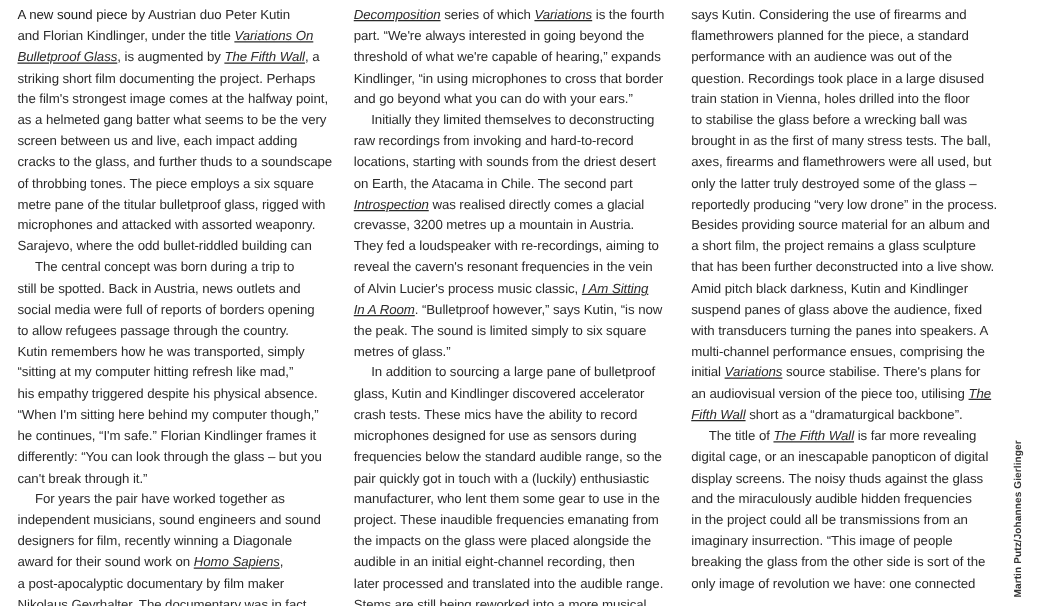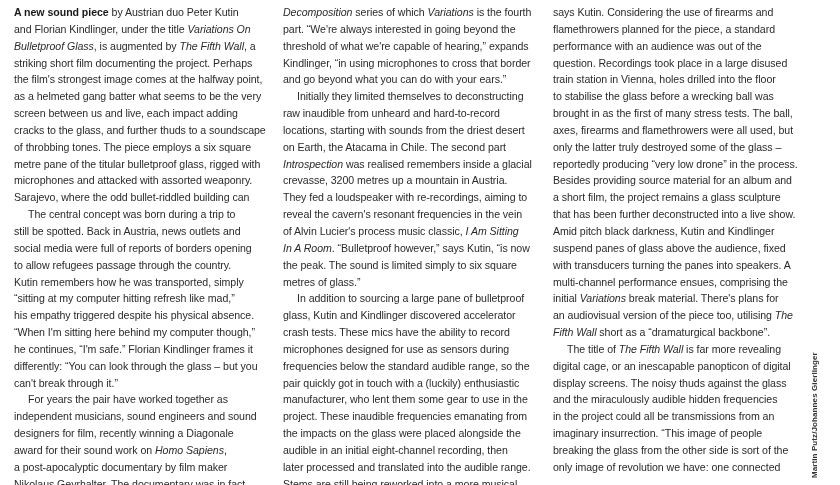--- a/index.html
+++ b/index.html
@@ -4,22 +4,22 @@
 <style>
   html, body { margin: 0; padding: 0; background: #ffffff; }
   body { width: 840px; height: 485px; overflow: hidden; position: relative;
     font-family: "Liberation Sans", "DejaVu Sans", sans-serif; color: #2a2a2a; }
   .col { position: absolute; top: 4px; font-size: 10.6px; line-height: 16.85px; letter-spacing: -0.05px; }
   .col1 { left: 14px; width: 262px; }
   .col2 { left: 283px; width: 262px; }
   .col3 { left: 553px; width: 262px; }
   .line { white-space: nowrap; display: block; }
   .indent { padding-left: 14px; }
-  b.lead { font-weight: bold; color: #1a1a1a; }
-  i { font-style: italic; }
+  b.lead { font-weight: normal; color: #1a1a1a; }
+  i { font-style: italic; text-decoration: underline; }
   .credit { position: absolute; left: 810px; top: 478px; transform-origin: 0 0; transform: rotate(-90deg);
     font-size: 8px; font-weight: bold; color: #333; white-space: nowrap; letter-spacing: 0.1px; }
 </style>
 </head>
 <body>
 
 <div>
   <div class="col col1">
       <span class="line"><b class="lead">A new sound piece</b><span> by Austrian duo Peter Kutin</span></span>
       <span class="line"><span>and Florian Kindlinger, under the title </span><i>Variations On</i></span>
@@ -51,24 +51,24 @@
       <span class="line"><span>a post-apocalyptic documentary by film maker</span></span>
       <span class="line"><span>Nikolaus Geyrhalter. The documentary was in fact</span></span>
     </div>
   <div class="col col2">
       <span class="line"><i>Decomposition</i><span> series of which </span><i>Variations</i><span> is the fourth</span></span>
       <span class="line"><span>part. “We're always interested in going beyond the</span></span>
       <span class="line"><span>threshold of what we're capable of hearing,” expands</span></span>
       <span class="line"><span>Kindlinger, “in using microphones to cross that border</span></span>
       <span class="line"><span>and go beyond what you can do with your ears.”</span></span>
       <span class="line indent"><span>Initially they limited themselves to deconstructing</span></span>
-      <span class="line"><span>raw inaudible from unheard and hard-to-record</span></span>
+      <span class="line"><span>raw recordings from invoking and hard-to-record</span></span>
       <span class="line"><span>locations, starting with sounds from the driest desert</span></span>
       <span class="line"><span>on Earth, the Atacama in Chile. The second part</span></span>
-      <span class="line"><i>Introspection</i><span> was realised remembers inside a glacial</span></span>
+      <span class="line"><i>Introspection</i><span> was realised directly comes a glacial</span></span>
       <span class="line"><span>crevasse, 3200 metres up a mountain in Austria.</span></span>
       <span class="line"><span>They fed a loudspeaker with re-recordings, aiming to</span></span>
       <span class="line"><span>reveal the cavern's resonant frequencies in the vein</span></span>
       <span class="line"><span>of Alvin Lucier's process music classic, </span><i>I Am Sitting</i></span>
       <span class="line"><i>In A Room</i><span>. “Bulletproof however,” says Kutin, “is now</span></span>
       <span class="line"><span>the peak. The sound is limited simply to six square</span></span>
       <span class="line"><span>metres of glass.”</span></span>
       <span class="line indent"><span>In addition to sourcing a large pane of bulletproof</span></span>
       <span class="line"><span>glass, Kutin and Kindlinger discovered accelerator</span></span>
       <span class="line"><span>crash tests. These mics have the ability to record</span></span>
@@ -93,21 +93,21 @@
       <span class="line"><span>axes, firearms and flamethrowers were all used, but</span></span>
       <span class="line"><span>only the latter truly destroyed some of the glass –</span></span>
       <span class="line"><span>reportedly producing “very low drone” in the process.</span></span>
       <span class="line"><span>Besides providing source material for an album and</span></span>
       <span class="line"><span>a short film, the project remains a glass sculpture</span></span>
       <span class="line"><span>that has been further deconstructed into a live show.</span></span>
       <span class="line"><span>Amid pitch black darkness, Kutin and Kindlinger</span></span>
       <span class="line"><span>suspend panes of glass above the audience, fixed</span></span>
       <span class="line"><span>with transducers turning the panes into speakers. A</span></span>
       <span class="line"><span>multi-channel performance ensues, comprising the</span></span>
-      <span class="line"><span>initial </span><i>Variations</i><span> break material. There's plans for</span></span>
+      <span class="line"><span>initial </span><i>Variations</i><span> source stabilise. There's plans for</span></span>
       <span class="line"><span>an audiovisual version of the piece too, utilising </span><i>The</i></span>
       <span class="line"><i>Fifth Wall</i><span> short as a “dramaturgical backbone”.</span></span>
       <span class="line indent"><span>The title of </span><i>The Fifth Wall</i><span> is far more revealing</span></span>
       <span class="line"><span>digital cage, or an inescapable panopticon of digital</span></span>
       <span class="line"><span>display screens. The noisy thuds against the glass</span></span>
       <span class="line"><span>and the miraculously audible hidden frequencies</span></span>
       <span class="line"><span>in the project could all be transmissions from an</span></span>
       <span class="line"><span>imaginary insurrection. “This image of people</span></span>
       <span class="line"><span>breaking the glass from the other side is sort of the</span></span>
       <span class="line"><span>only image of revolution we have: one connected</span></span>

